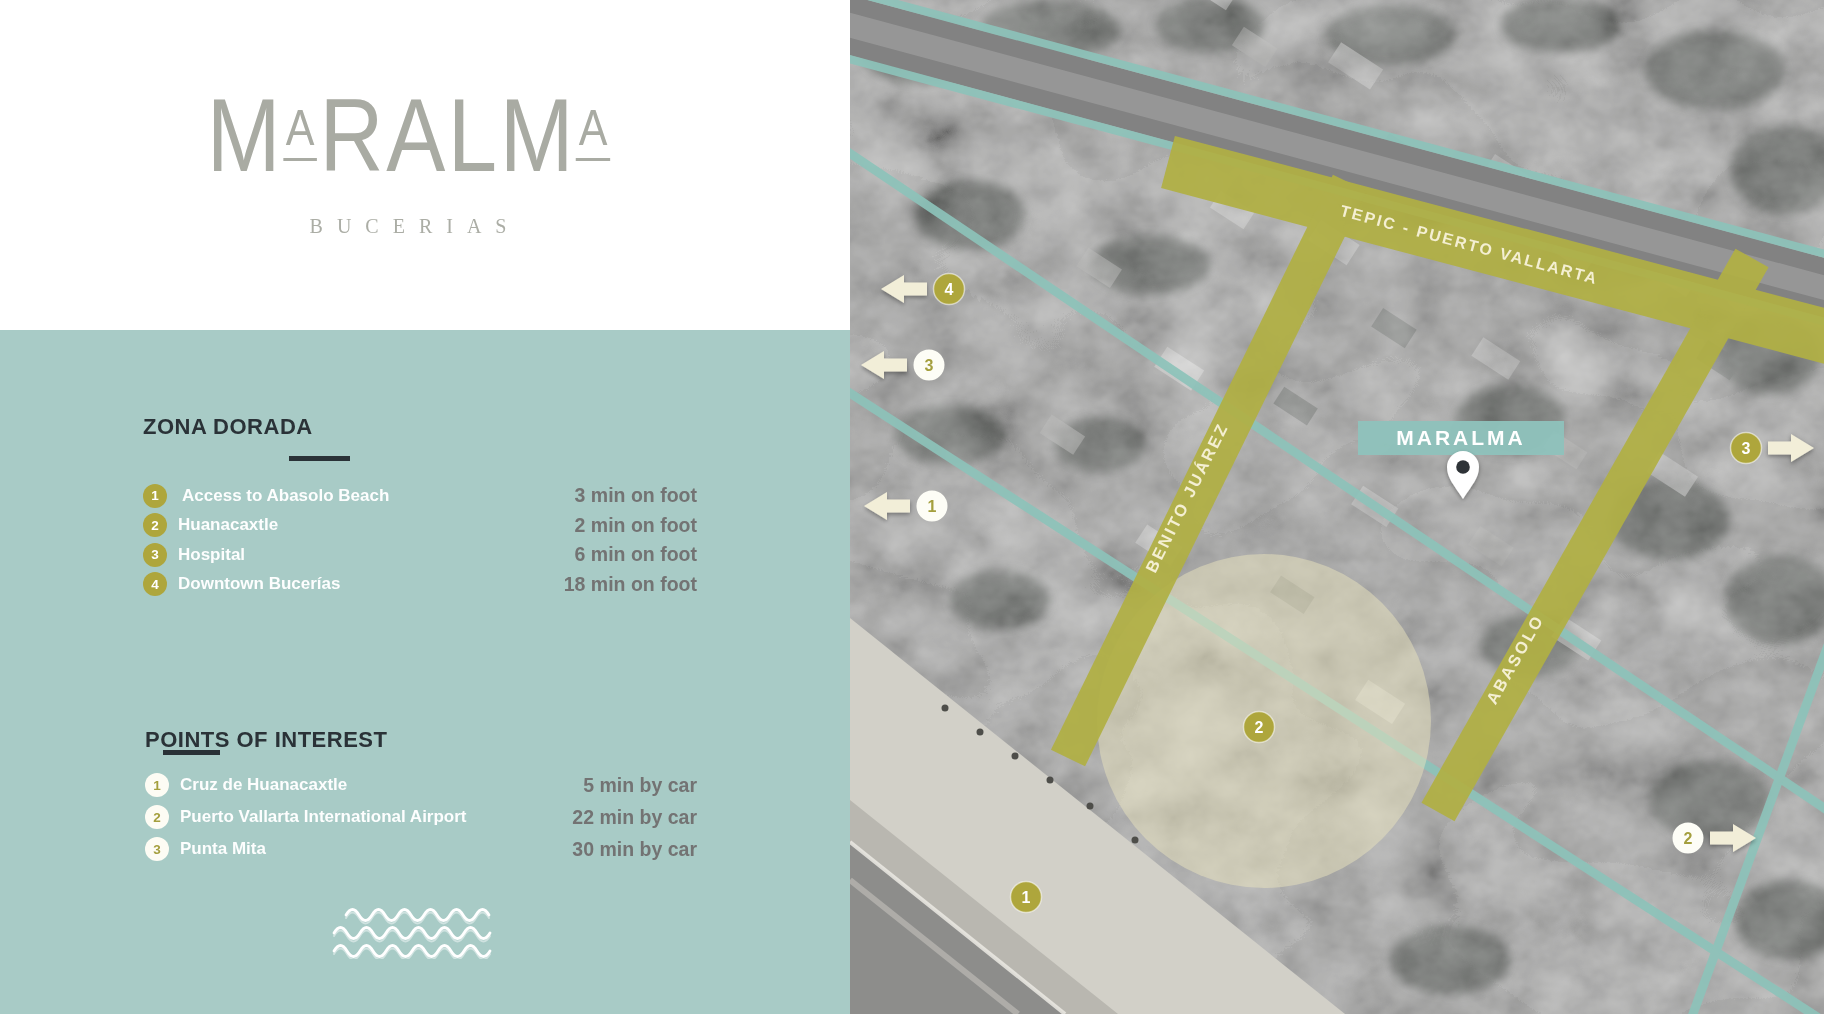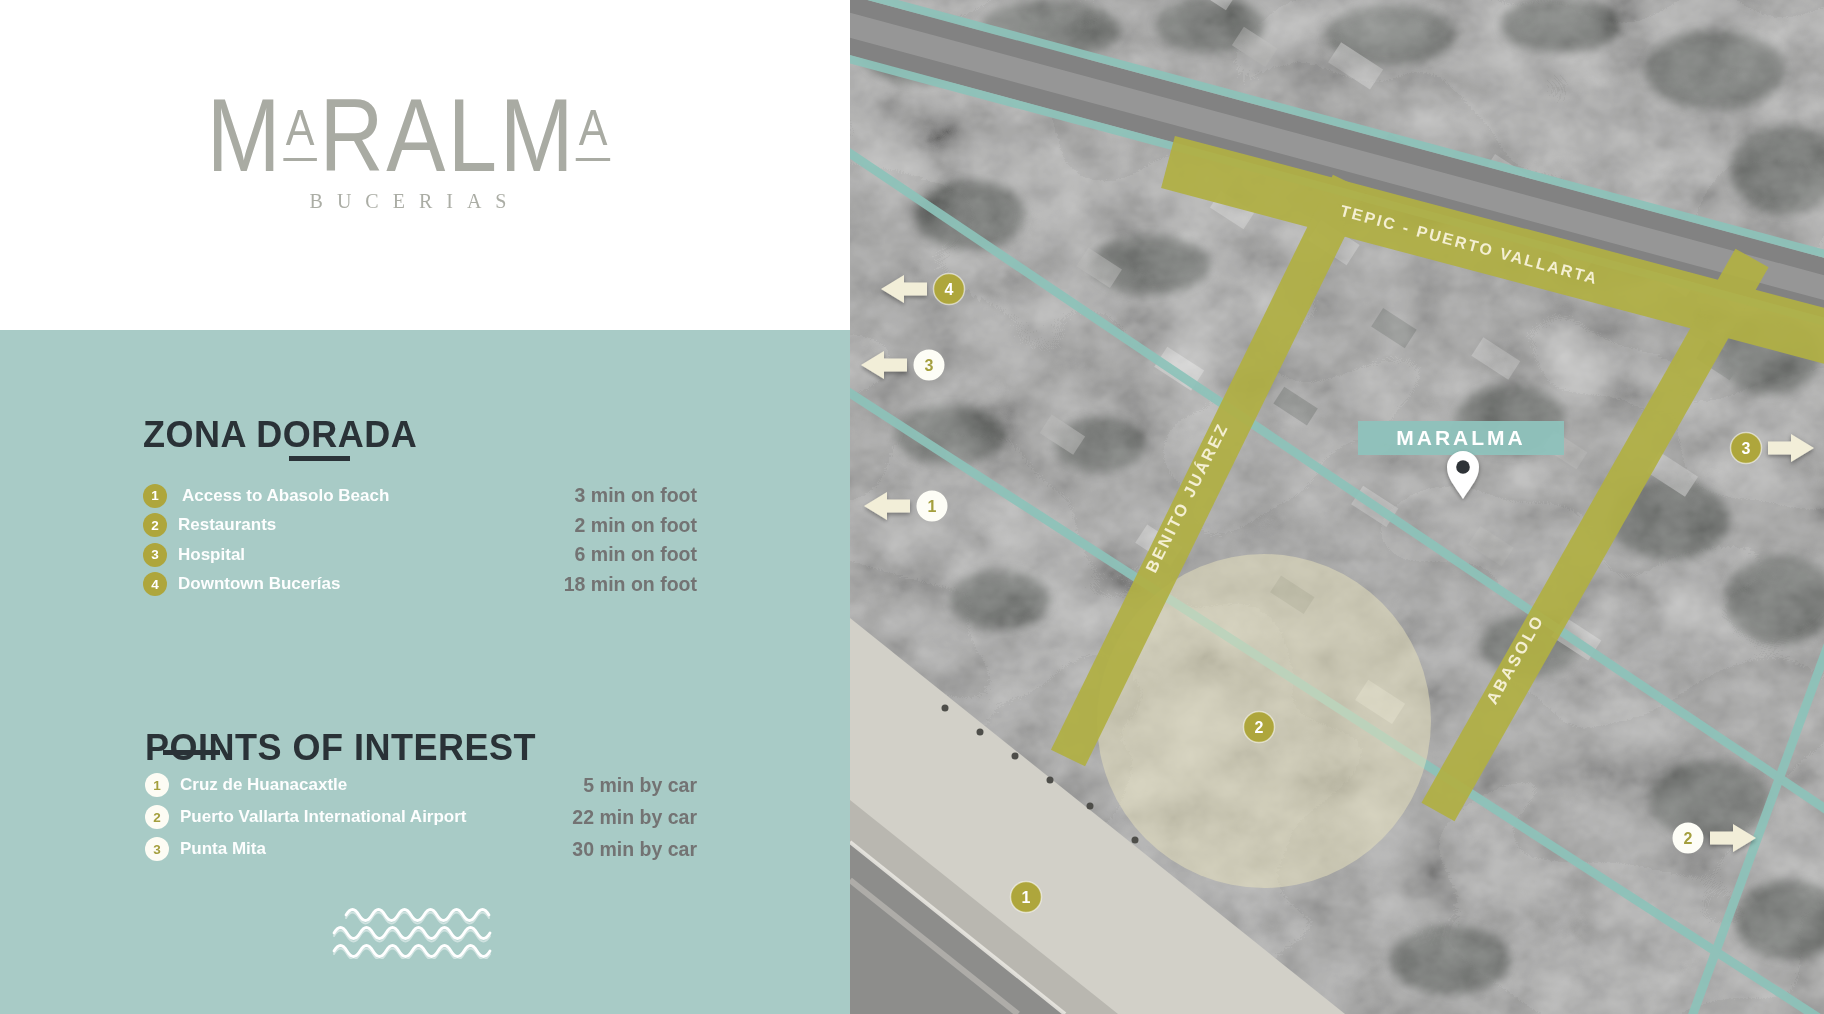--- a/index.html
+++ b/index.html
@@ -11,25 +11,25 @@
   #left-panel { position:absolute; left:0; top:0; width:850px; height:1014px; background:#ffffff; }
   #teal-section { position:absolute; left:0; top:330px; width:850px; height:684px; background:#a8cbc6; }
 
   
   #logo-block { position:absolute; left:96px; top:84px; width:624px; text-align:center; color:#a9aba3; }
   #logo-word { display:inline-flex; align-items:flex-start; line-height:1; gap:3px;
                font-size:103px; font-weight:400; transform:scaleX(.86); transform-origin:center top; }
   .logo-letter { line-height:1; }
   .logo-a-small { font-size:50px; line-height:1; margin-top:19px; padding:0 3px 5px 3px;
                   border-bottom:3.5px solid currentColor; }
-  #logo-subtitle { margin-top:3px; font-family:"Liberation Serif", serif; font-size:20px;
+  #logo-subtitle { margin-top:28px; font-family:"Liberation Serif", serif; font-size:20px;
                    letter-spacing:14px; padding-left:14px; color:#abada5; }
 
   
-  .section-title { position:absolute; font-size:36px; font-weight:bold; color:#2a3237; letter-spacing:.5px; }
+  .section-title { position:absolute; font-size:22px; font-weight:bold; color:#2a3237; letter-spacing:.5px; }
   #zona-title  { left:143px; top:414px; }
   #poi-title   { left:145px; top:727px; }
   .title-underline { position:absolute; height:4.5px; background:#2a3237; }
   #zona-underline { left:289px; top:456px; width:61px; }
   #poi-underline  { left:163px; top:750px; width:57px; }
 
   
   .leg-list { position:absolute; display:flex; flex-direction:column; }
   #zona-list { left:143px; top:481px; width:554px; }
   #poi-list  { left:145px; top:769px; width:552px; }
@@ -77,21 +77,21 @@
     <h2 class="section-title" id="zona-title">ZONA DORADA</h2>
     <div class="title-underline" id="zona-underline"></div>
     <div class="leg-list" id="zona-list">
         <div class="leg-row">
           <span class="badge badge-olive">1</span>
           <span class="leg-label"> Access to Abasolo Beach</span>
           <span class="leg-time">3 min on foot</span>
         </div>
         <div class="leg-row">
           <span class="badge badge-olive">2</span>
-          <span class="leg-label">Restaurants</span>
+          <span class="leg-label">Huanacaxtle</span>
           <span class="leg-time">2 min on foot</span>
         </div>
         <div class="leg-row">
           <span class="badge badge-olive">3</span>
           <span class="leg-label">Hospital</span>
           <span class="leg-time">6 min on foot</span>
         </div>
         <div class="leg-row">
           <span class="badge badge-olive">4</span>
           <span class="leg-label">Downtown Bucerías</span>

